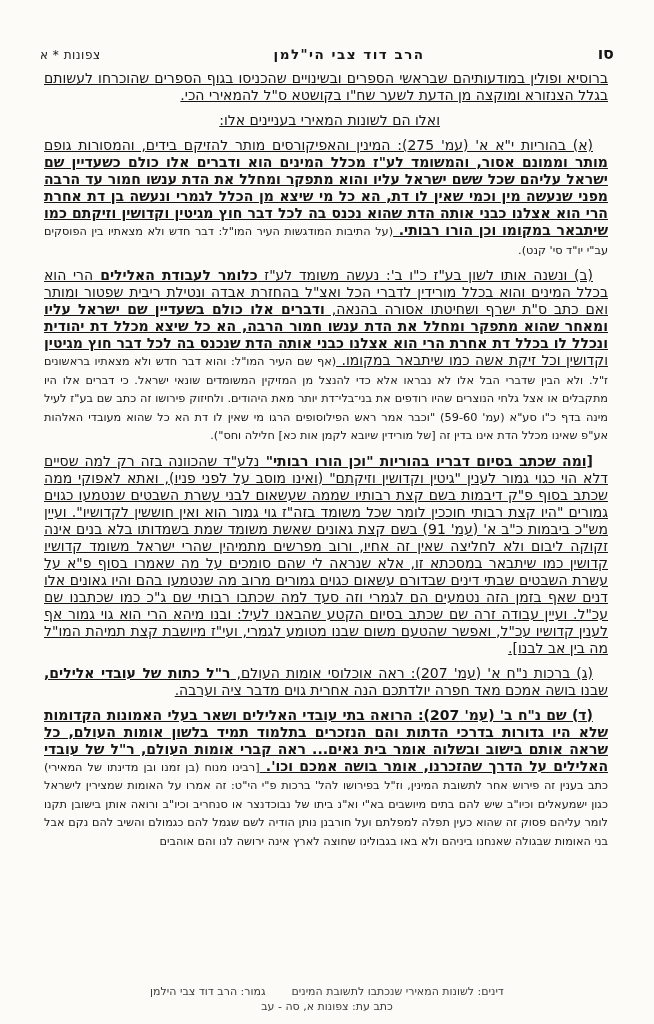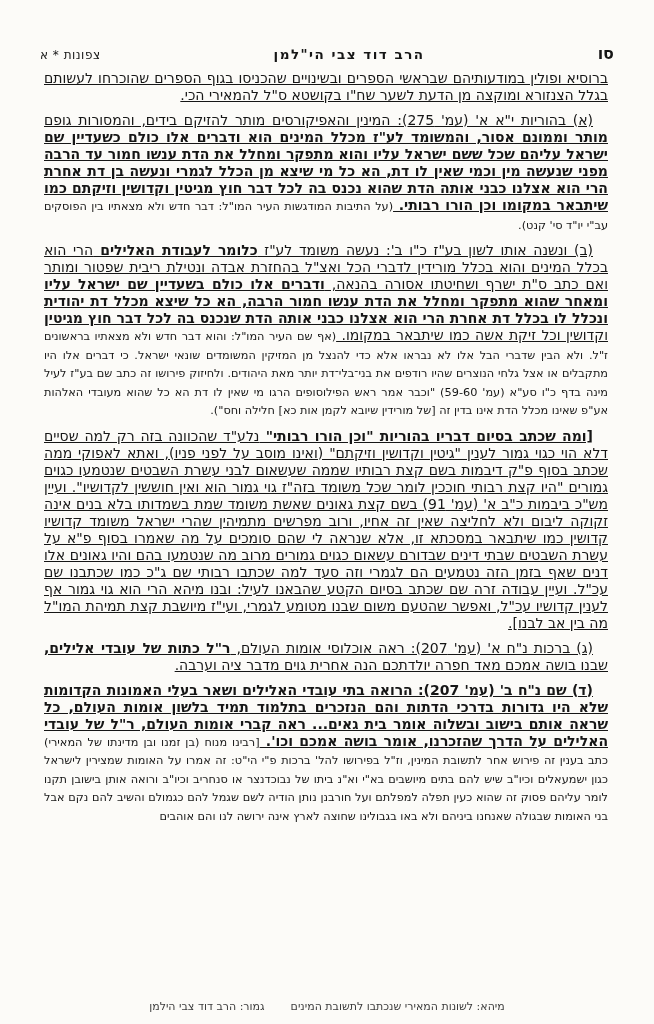--- a/index.html
+++ b/index.html
@@ -48,26 +48,28 @@
 <div class="page">
 
   <div class="hdr">
     <span class="hdr-page">סו</span>
     <span class="hdr-title">הרב דוד צבי הי"למן</span>
     <span class="hdr-journal">צפונות * א</span>
   </div>
 
   <div class="content">
       <div class="para p-intro"><span class="n">ברוסיא ופולין במודעותיהם שבראשי הספרים ובשינויים שהכניסו בגוף הספרים שהוכרחו לעשותם בגלל הצנזורא ומוקצה מן הדעת לשער שח"ו בקושטא ס"ל להמאירי הכי.</span></div>
+      <div class="para p-lead"><span class="n">ואלו הם לשונות המאירי בעניינים אלו:</span></div>
       <div class="para p-item"><span class="n">(א) בהוריות י"א א' (עמ' 275): המינין והאפיקורסים מותר להזיקם בידים, והמסורות גופם </span><span class="b">מותר וממונם אסור, והמשומד לע"ז מכלל המינים הוא ודברים אלו כולם כשעדיין שם ישראל עליהם שכל ששם ישראל עליו והוא מתפקר ומחלל את הדת ענשו חמור עד הרבה מפני שנעשה מין וכמי שאין לו דת, הא כל מי שיצא מן הכלל לגמרי ונעשה בן דת אחרת הרי הוא אצלנו כבני אותה הדת שהוא נכנס בה לכל דבר חוץ מגיטין וקדושין וזיקתם כמו שיתבאר במקומו וכן הורו רבותי. </span><span class="sm">(על התיבות המודגשות העיר המו"ל: דבר חדש ולא מצאתיו בין הפוסקים עב"י יו"ד סי' קנט).</span></div>
       <div class="para p-item"><span class="n">(ב) ונשנה אותו לשון בע"ז כ"ו ב': נעשה משומד לע"ז </span><span class="b">כלומר לעבודת האלילים </span><span class="n">הרי הוא בכלל המינים והוא בכלל מורידין לדברי הכל ואצ"ל בהחזרת אבדה ונטילת ריבית שפטור ומותר ואם כתב ס"ת ישרף ושחיטתו אסורה בהנאה, </span><span class="b">ודברים אלו כולם בשעדיין שם ישראל עליו ומאחר שהוא מתפקר ומחלל את הדת ענשו חמור הרבה, הא כל שיצא מכלל דת יהודית ונכלל לו בכלל דת אחרת הרי הוא אצלנו כבני אותה הדת שנכנס בה לכל דבר חוץ מגיטין </span><span class="n">וקדושין וכל זיקת אשה כמו שיתבאר במקומו. </span><span class="sm">(אף שם העיר המו"ל: והוא דבר חדש ולא מצאתיו בראשונים ז"ל. ולא הבין שדברי הבל אלו לא נבראו אלא כדי להנצל מן המזיקין המשומדים שונאי ישראל. כי דברים אלו היו מתקבלים או אצל גלחי הנוצרים שהיו רודפים את בני־בלי־דת יותר מאת היהודים. ולחיזוק פירושו זה כתב שם בע"ז לעיל מינה בדף כ"ו סע"א (עמ' 59-60) "וכבר אמר ראש הפילוסופים הרגו מי שאין לו דת הא כל שהוא מעובדי האלהות אע"פ שאינו מכלל הדת אינו בדין זה [של מורידין שיובא לקמן אות כא] חלילה וחס").</span></div>
       <div class="para p-item"><span class="b">[ומה שכתב בסיום דבריו בהוריות "וכן הורו רבותי" </span><span class="n">נלע"ד שהכוונה בזה רק למה שסיים דלא הוי כגוי גמור לענין "גיטין וקדושין וזיקתם" (ואינו מוסב על לפני פניו), ואתא לאפוקי ממה שכתב בסוף פ"ק דיבמות בשם קצת רבותיו שממה שעשאום לבני עשרת השבטים שנטמעו כגוים גמורים "היו קצת רבותי חוככין לומר שכל משומד בזה"ז גוי גמור הוא ואין חוששין לקדושיו". ועיין מש"כ ביבמות כ"ב א' (עמ' 91) בשם קצת גאונים שאשת משומד שמת בשמדותו בלא בנים אינה זקוקה ליבום ולא לחליצה שאין זה אחיו, ורוב מפרשים מתמיהין שהרי ישראל משומד קדושיו קדושין כמו שיתבאר במסכתא זו, אלא שנראה לי שהם סומכים על מה שאמרו בסוף פ"א על עשרת השבטים שבתי דינים שבדורם עשאום כגוים גמורים מרוב מה שנטמעו בהם והיו גאונים אלו דנים שאף בזמן הזה נטמעים הם לגמרי וזה סעד למה שכתבו רבותי שם ג"כ כמו שכתבנו שם עכ"ל. ועיין עבודה זרה שם שכתב בסיום הקטע שהבאנו לעיל: ובנו מיהא הרי הוא גוי גמור אף לענין קדושיו עכ"ל, ואפשר שהטעם משום שבנו מטומע לגמרי, ועי"ז מיושבת קצת תמיהת המו"ל מה בין אב לבנו].</span></div>
       <div class="para p-item"><span class="n">(ג) ברכות נ"ח א' (עמ' 207): ראה אוכלוסי אומות העולם, </span><span class="b">ר"ל כתות של עובדי אלילים, </span><span class="n">שבנו בושה אמכם מאד חפרה יולדתכם הנה אחרית גוים מדבר ציה וערבה.</span></div>
       <div class="para p-item"><span class="b">(ד) שם נ"ח ב' (עמ' 207): הרואה בתי עובדי האלילים ושאר בעלי האמונות הקדומות שלא היו גדורות בדרכי הדתות והם הנזכרים בתלמוד תמיד בלשון אומות העולם, כל שראה אותם בישוב ובשלוה אומר בית גאים... ראה קברי אומות העולם, ר"ל של עובדי האלילים על הדרך שהזכרנו, אומר בושה אמכם וכו'. </span><span class="sm">[רבינו מנוח (בן זמנו ובן מדינתו של המאירי) כתב בענין זה פירוש אחר לתשובת המינין, וז"ל בפירושו להל' ברכות פ"י הי"ט: זה אמרו על האומות שמצירין לישראל כגון ישמעאלים וכיו"ב שיש להם בתים מיושבים בא"י וא"נ ביתו של נבוכדנצר או סנחריב וכיו"ב ורואה אותן בישובן תקנו לומר עליהם פסוק זה שהוא כעין תפלה למפלתם ועל חורבנן נותן הודיה לשם שגמל להם כגמולם והשיב להם נקם אבל בני האומות שבגולה שאנחנו ביניהם ולא באו בגבולינו שחוצה לארץ אינה ירושה לנו והם אוהבים</span></div>
     </div>
 
   <div class="ftr">
     <div class="ftr-line">
-      <span>מיהא: לשונות המאירי שנכתבו לתשובת המינים</span><span class="ftr-gap"></span><span>גמור: הרב דוד צבי הילמן</span>
+      <span>דינים: לשונות המאירי שנכתבו לתשובת המינים</span><span class="ftr-gap"></span><span>גמור: הרב דוד צבי הילמן</span>
     </div>
+    <div class="ftr-line">כתב עת: צפונות א, סה - עב</div>
   </div>
 
 </div>
 
 </body></html>

